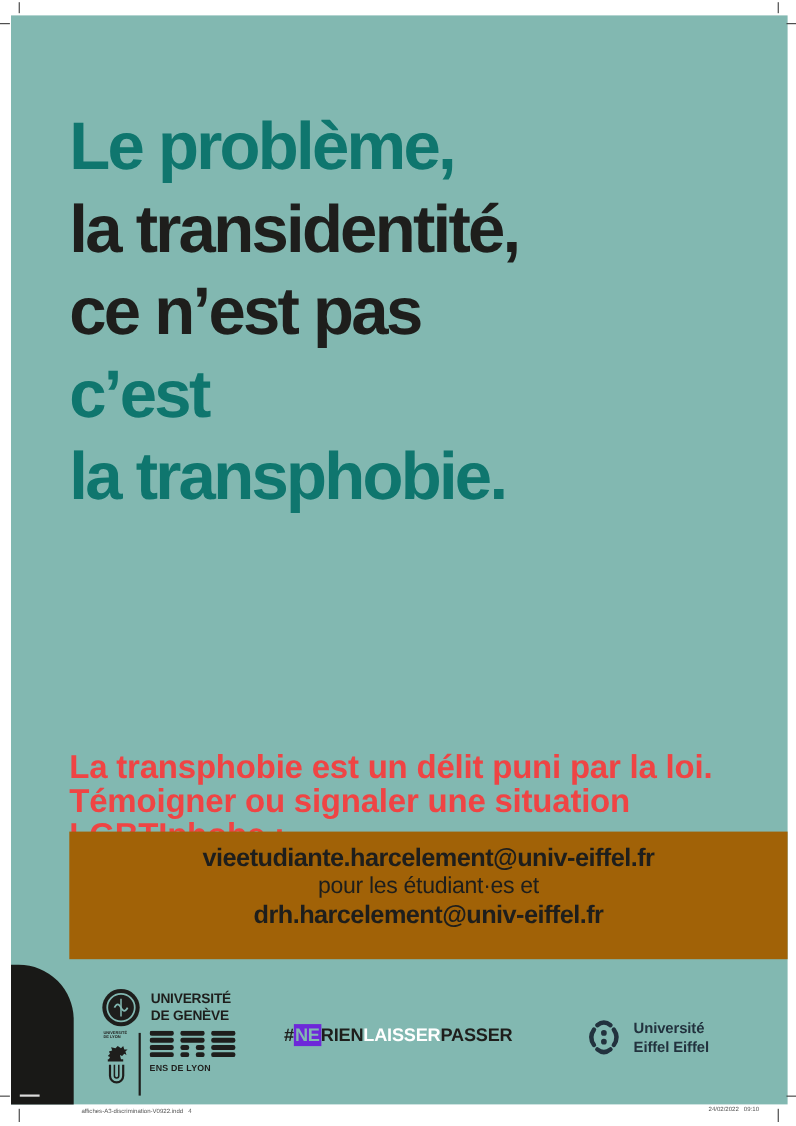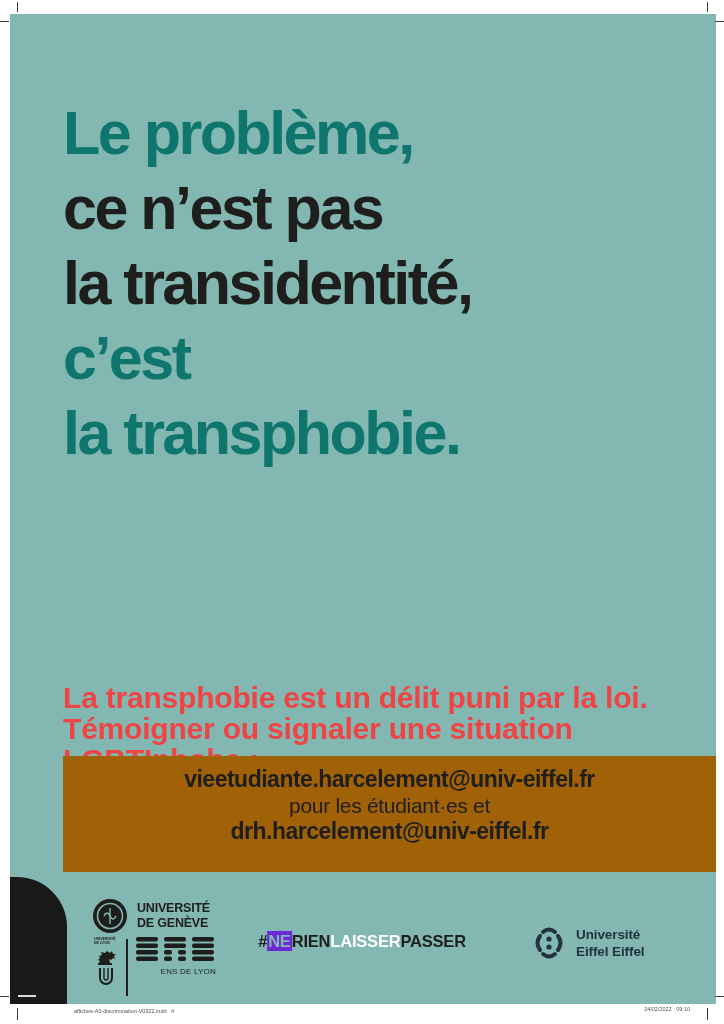--- a/index.html
+++ b/index.html
@@ -53,21 +53,21 @@
   
   .unige{position:absolute;left:92px;top:898px;display:flex;align-items:center;}
   .unige .seal{width:36px;height:36px;margin-right:9px;}
   .unige .wordmark{color:#1e1e1c;font-weight:700;font-size:12.5px;line-height:15.5px;letter-spacing:-0.2px;}
 
   .lyon-ens{position:absolute;left:92px;top:937px;display:flex;align-items:flex-start;}
   .udl-crest{width:28px;display:flex;flex-direction:column;align-items:center;}
   .udl-caption{font-size:3.6px;line-height:4.2px;font-weight:700;color:#1e1e1c;text-align:left;width:24px;}
   .udl-divider{width:2px;height:57px;background:#1e1e1c;margin:2px 8px 0 6px;}
   .ens-block{display:flex;flex-direction:column;}
-  .ens-caption{font-size:8px;font-weight:400;color:#1e1e1c;text-align:right;width:80px;margin-top:3px;letter-spacing:0.2px;}
+  .ens-caption{font-size:8px;font-weight:700;color:#1e1e1c;width:80px;margin-top:3px;letter-spacing:0.2px;}
 
   
   .hashtag{
     position:absolute;left:50%;top:932px;transform:translateX(-50%);
     font-size:16.5px;font-weight:800;letter-spacing:-0.2px;white-space:nowrap;
   }
   .hashtag .hh{color:#1e1e1c;}
   .hashtag .ne{background:#6d28d9;color:#82b8b1;padding:1px 1px;}
   .hashtag .laisser{color:#ffffff;}
 
@@ -91,22 +91,22 @@
   <div class="crop tl-h"></div>
   <div class="crop tr-v"></div>
   <div class="crop tr-h"></div>
   <div class="crop bl-v"></div>
   <div class="crop bl-h"></div>
   <div class="crop br-v"></div>
   <div class="crop br-h"></div>
 
   <div class="title">
     <div class="t-white">Le problème,</div>
+    <div class="t-black">la transidentité,</div>
     <div class="t-black">ce n’est pas</div>
-    <div class="t-black">la transidentité,</div>
     <div class="t-white">c’est</div>
     <div class="t-white">la transphobie.</div>
   </div>
 
   <div class="callout">
     <div>La transphobie est un délit puni par la loi.</div>
     <div>Témoigner ou signaler une situation LGBTIphobe :</div>
   </div>
 
   <div class="contact-box">

